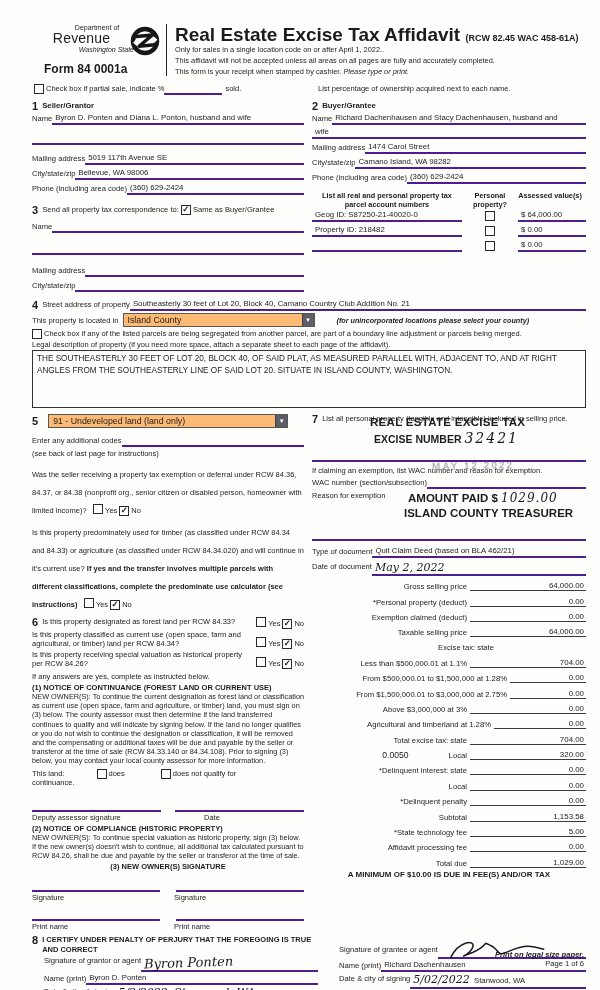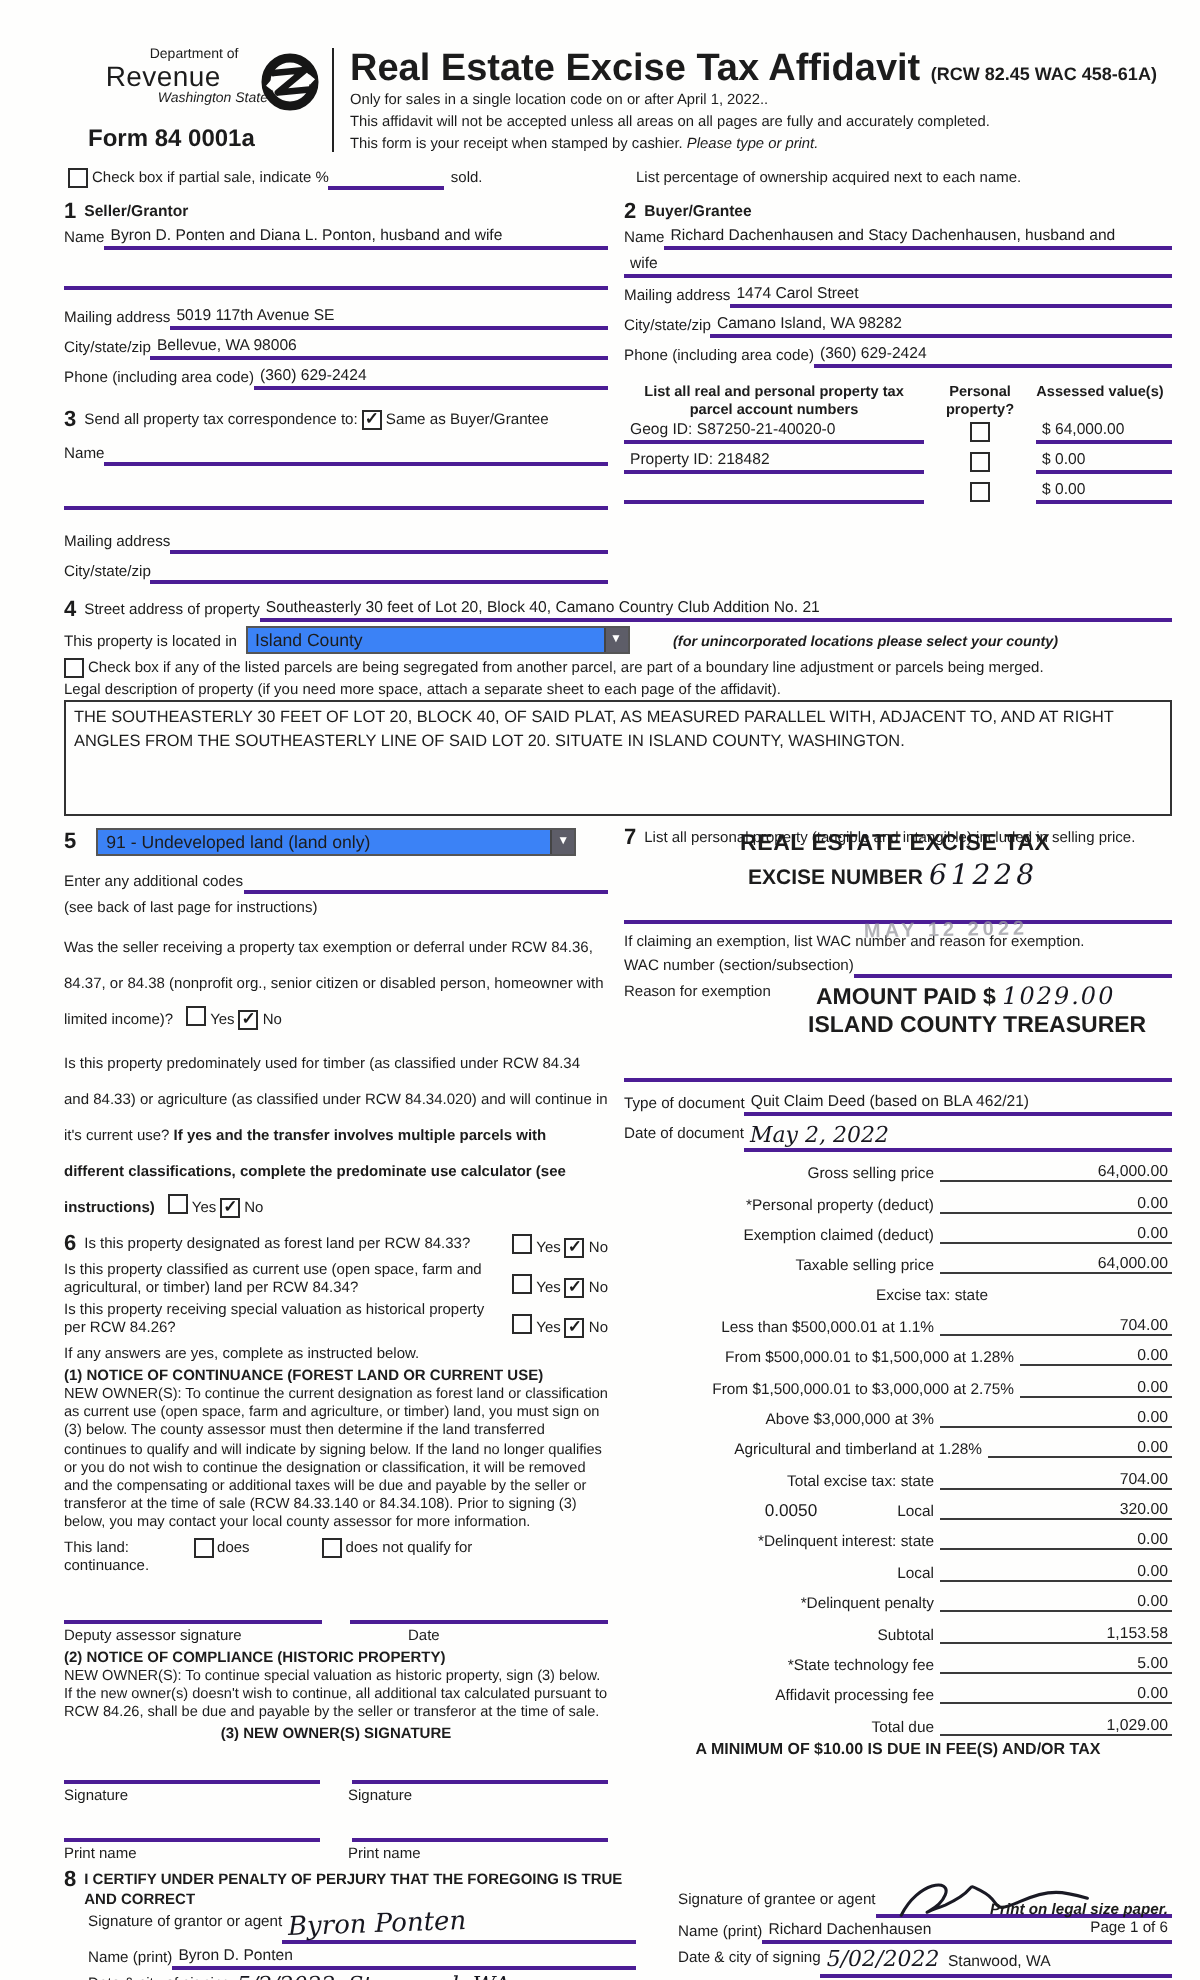--- a/index.html
+++ b/index.html
@@ -29,21 +29,21 @@
   .val{font-size:7.8px;}
   .cb{display:inline-block;width:8px;height:8px;border:1.2px solid #2a2a2a;margin:0 2px -1px 2px;line-height:7px;font-size:8.5px;text-align:center;font-weight:bold;flex:none;background:#fff;}
   .secno{font-size:11px;font-weight:bold;margin-right:4px;line-height:1;}
   .secttl{font-size:7.8px;font-weight:bold;}
   
   .cols{display:flex;align-items:flex-start;}
   .lcol{width:272px;flex:none;}
   .rcol0{flex:1;margin-left:8px;}
   .rcolmain{flex:1;margin-left:8px;position:relative;}
   
-  .dd{display:inline-flex;align-items:stretch;border:1.4px solid #555;background:#3b82f6;}
+  .dd{display:inline-flex;align-items:stretch;border:1.4px solid #555;background:#fdba74;}
   .dd-text{font-size:8.8px;padding:1px 4px 1px 4px;white-space:nowrap;}
   .dd-btn{width:11px;background:#5d5d68;color:#fff;font-size:6px;display:flex;align-items:center;justify-content:center;border-left:1px solid #444;}
   
   .legalbox{border:1.2px solid #333;min-height:52px;padding:2px 4px;font-size:8.2px;line-height:1.4;margin-top:1px;}
   
   .q{font-size:7.5px;line-height:1.22;}
   .yn{white-space:nowrap;font-size:7.5px;}
   .para{font-size:7.3px;line-height:1.24;}
   
   .trow{display:flex;align-items:flex-end;height:15.4px;font-size:7.7px;}
@@ -316,21 +316,21 @@
         <div class="row">
             <span class="ul-label" style="width:126px;">Print name</span>
             <span style="width:16px;"></span>
             <span class="ul-label">Print name</span>
           </div>
       </div>
     </div>
 
     <div class="rcolmain">
       <div class="stamp1">REAL ESTATE EXCISE TAX</div>
-      <div class="stamp2"><span>EXCISE NUMBER</span> <span class="stampnum hw">61228</span></div>
+      <div class="stamp2"><span>EXCISE NUMBER</span> <span class="stampnum hw">32421</span></div>
       <div class="datestamp">MAY 12 2022</div>
       <div class="stampamt"><span>AMOUNT PAID $</span> <span class="hw hwamt">1029.00</span></div>
       <div class="stamptre">ISLAND COUNTY TREASURER</div>
 
       <div class="row" style="align-items:flex-start;">
         <span class="secno">7</span>
         <span class="q" style="flex:1">List all personal property (tangible and intangible) included in selling price.</span>
       </div>
       <div class="row" style="margin-top:26px;">
           <span class="fill"></span>

